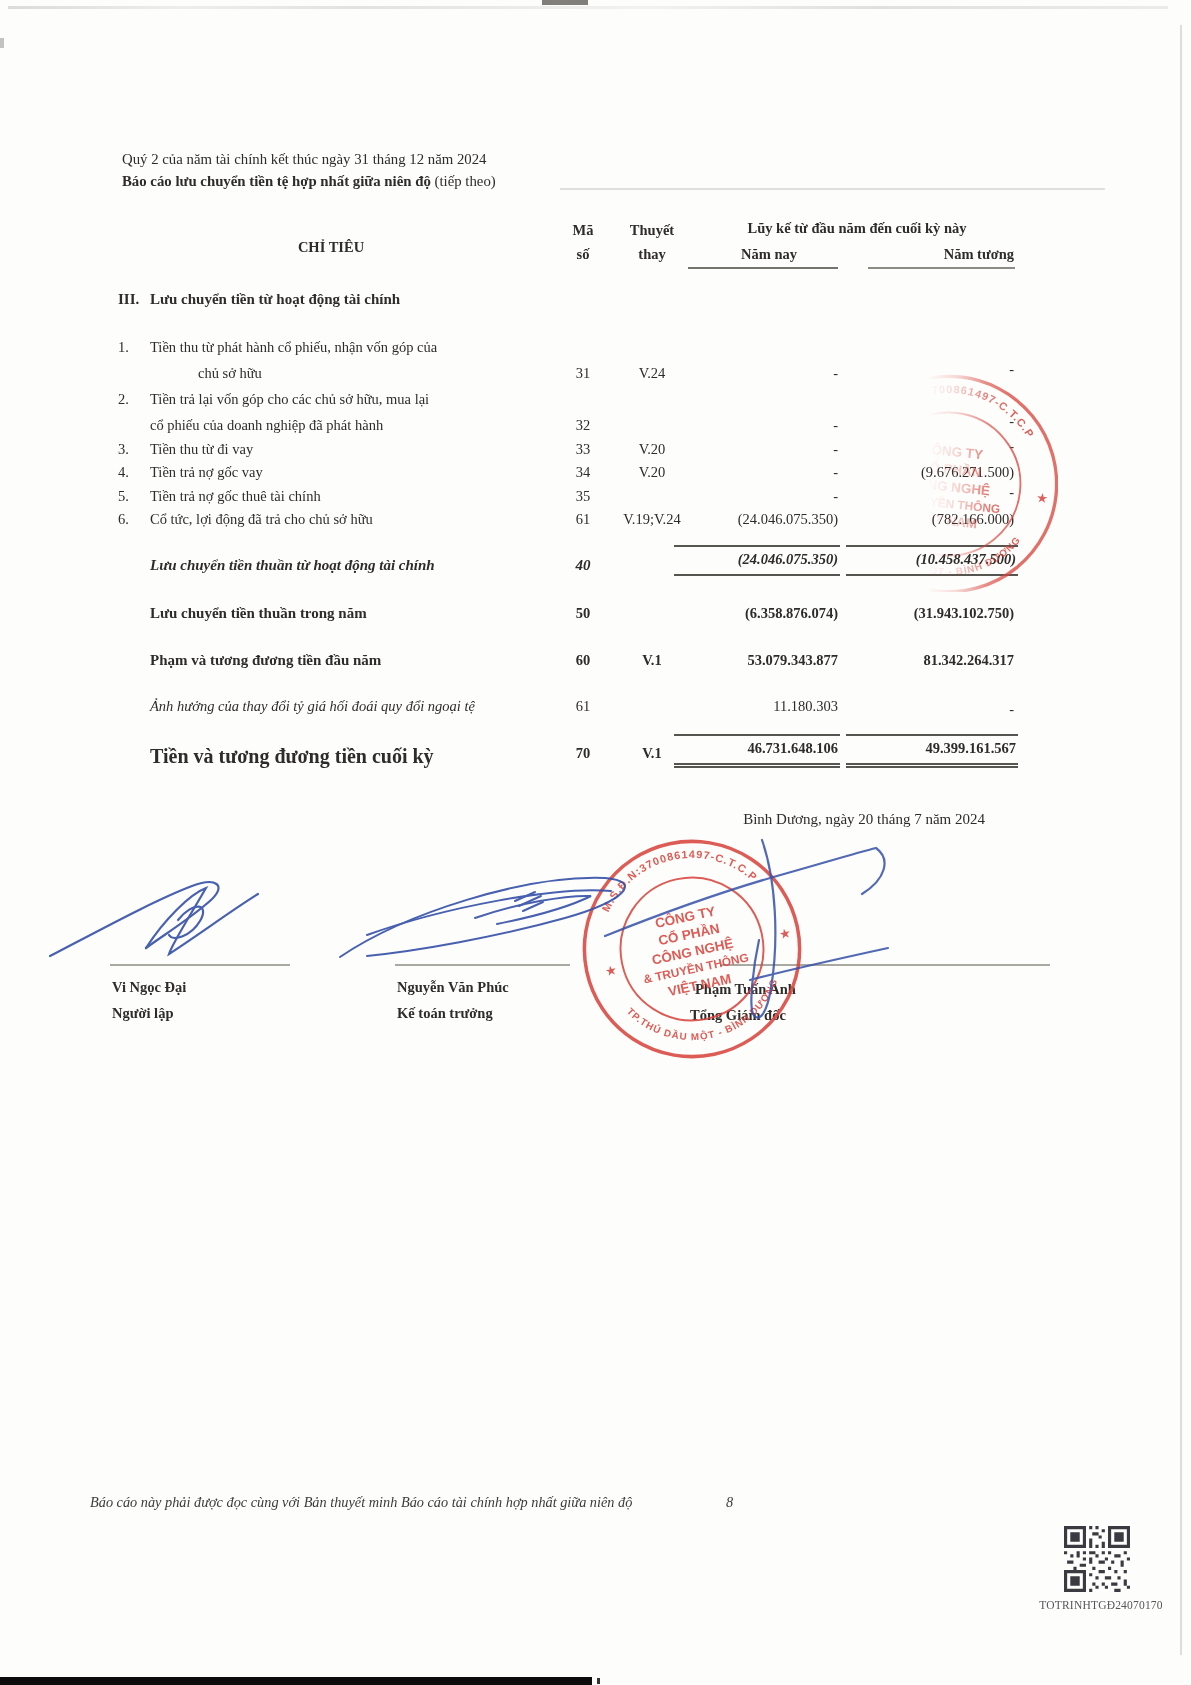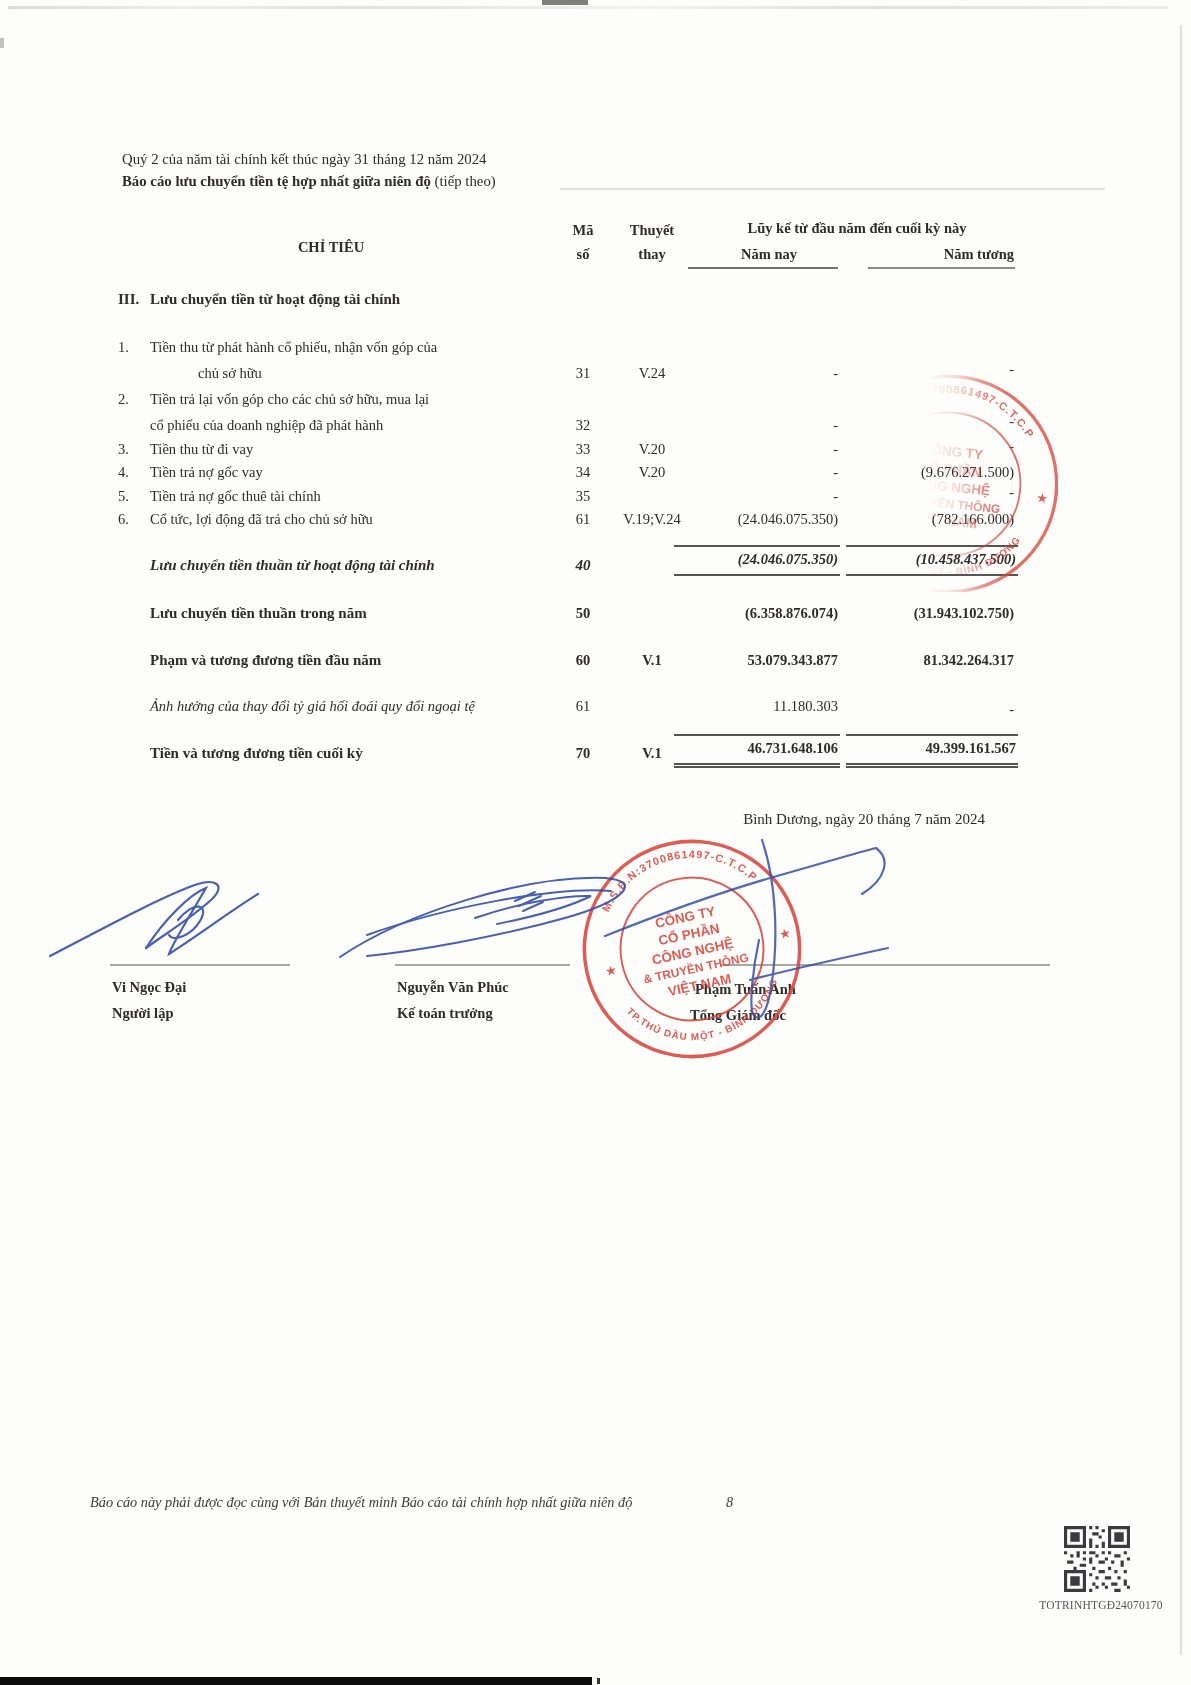--- a/index.html
+++ b/index.html
@@ -133,21 +133,21 @@
   <div class="t b c-code" style="top:651px;">60</div>
   <div class="t b c-note" style="top:651px;">V.1</div>
   <div class="t b c-v1" style="top:651px;">53.079.343.877</div>
   <div class="t b c-v2" style="top:651px;">81.342.264.317</div>
 
   <div class="t c-lb" style="top:697px;font-style:italic;">Ảnh hưởng của thay đổi tỷ giá hối đoái quy đổi ngoại tệ</div>
   <div class="t c-code" style="top:697px;">61</div>
   <div class="t c-v1" style="top:697px;">11.180.303</div>
   <div class="t c-v2" style="top:700px;">-</div>
 
-  <div class="t b c-lb" style="top:744px;font-size:15px;">Tiền và tương đương tiền cuối kỳ</div>
+  <div class="t b c-lb" style="top:744px;font-size:20px;">Tiền và tương đương tiền cuối kỳ</div>
   <div class="t b c-code" style="top:744px;">70</div>
   <div class="t b c-note" style="top:744px;">V.1</div>
   <div class="vbox dbl" style="left:674px;top:734px;width:162px;">
     <span class="b">46.731.648.106</span>
   </div>
   <div class="vbox dbl" style="left:846px;top:734px;width:168px;">
     <span class="b">49.399.161.567</span>
   </div>
 
   <div class="t" style="left:600px;top:810px;width:385px;text-align:right;font-size:15px;">Bình Dương, ngày 20 tháng 7 năm 2024</div>

